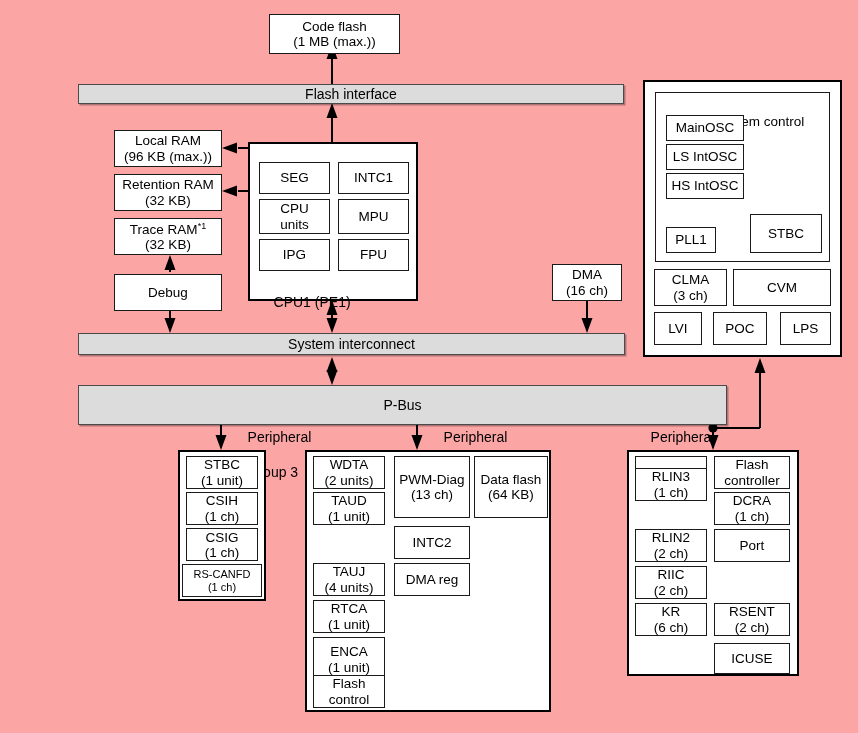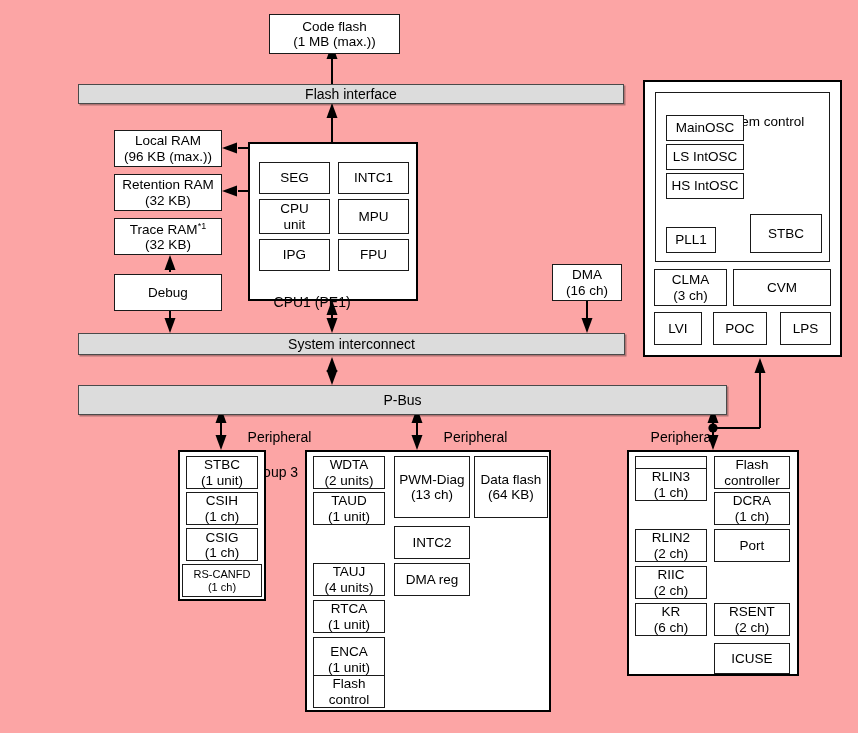--- a/index.html
+++ b/index.html
@@ -89,21 +89,21 @@
   </div>
 
   <div class="bar" style="left:78px;top:84px;width:546px;height:20px;">
     <span>Flash interface</span>
   </div>
 
   <div class="bar" style="left:78px;top:333px;width:547px;height:22px;">
     <span>System interconnect</span>
   </div>
 
-  <div class="bar" style="left:78px;top:385px;width:649px;height:30px;">
+  <div class="bar" style="left:78px;top:385px;width:649px;height:40px;">
     <span>P-Bus</span>
   </div>
 
   <div class="box" style="left:114px;top:130px;width:108px;height:37px;">
     <span class="t">
       <span>Local RAM</span>
       <span class="l2">(96 KB (max.))</span>
     </span>
   </div>
 
@@ -134,21 +134,21 @@
 
   <div class="box" style="left:259px;top:162px;width:71px;height:32px;">
     <span class="t"><span>SEG</span></span>
   </div>
   <div class="box" style="left:338px;top:162px;width:71px;height:32px;">
     <span class="t"><span>INTC1</span></span>
   </div>
   <div class="box" style="left:259px;top:199px;width:71px;height:35px;">
     <span class="t">
       <span>CPU</span>
-      <span class="l2">unit</span>
+      <span class="l2">units</span>
     </span>
   </div>
   <div class="box" style="left:338px;top:199px;width:71px;height:35px;">
     <span class="t"><span>MPU</span></span>
   </div>
   <div class="box" style="left:259px;top:239px;width:71px;height:32px;">
     <span class="t"><span>IPG</span></span>
   </div>
   <div class="box" style="left:338px;top:239px;width:71px;height:32px;">
     <span class="t"><span>FPU</span></span>

